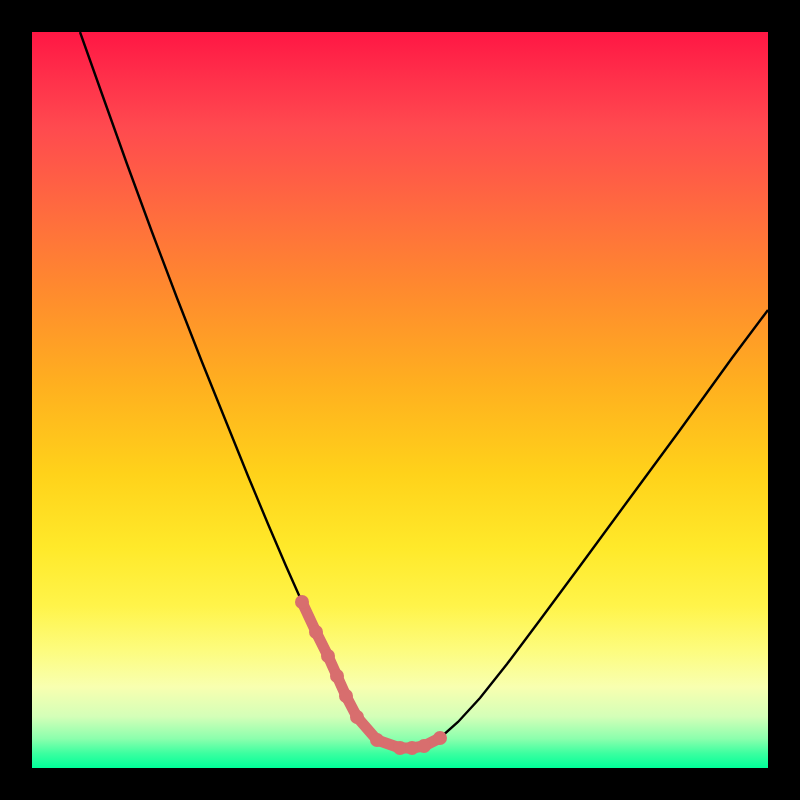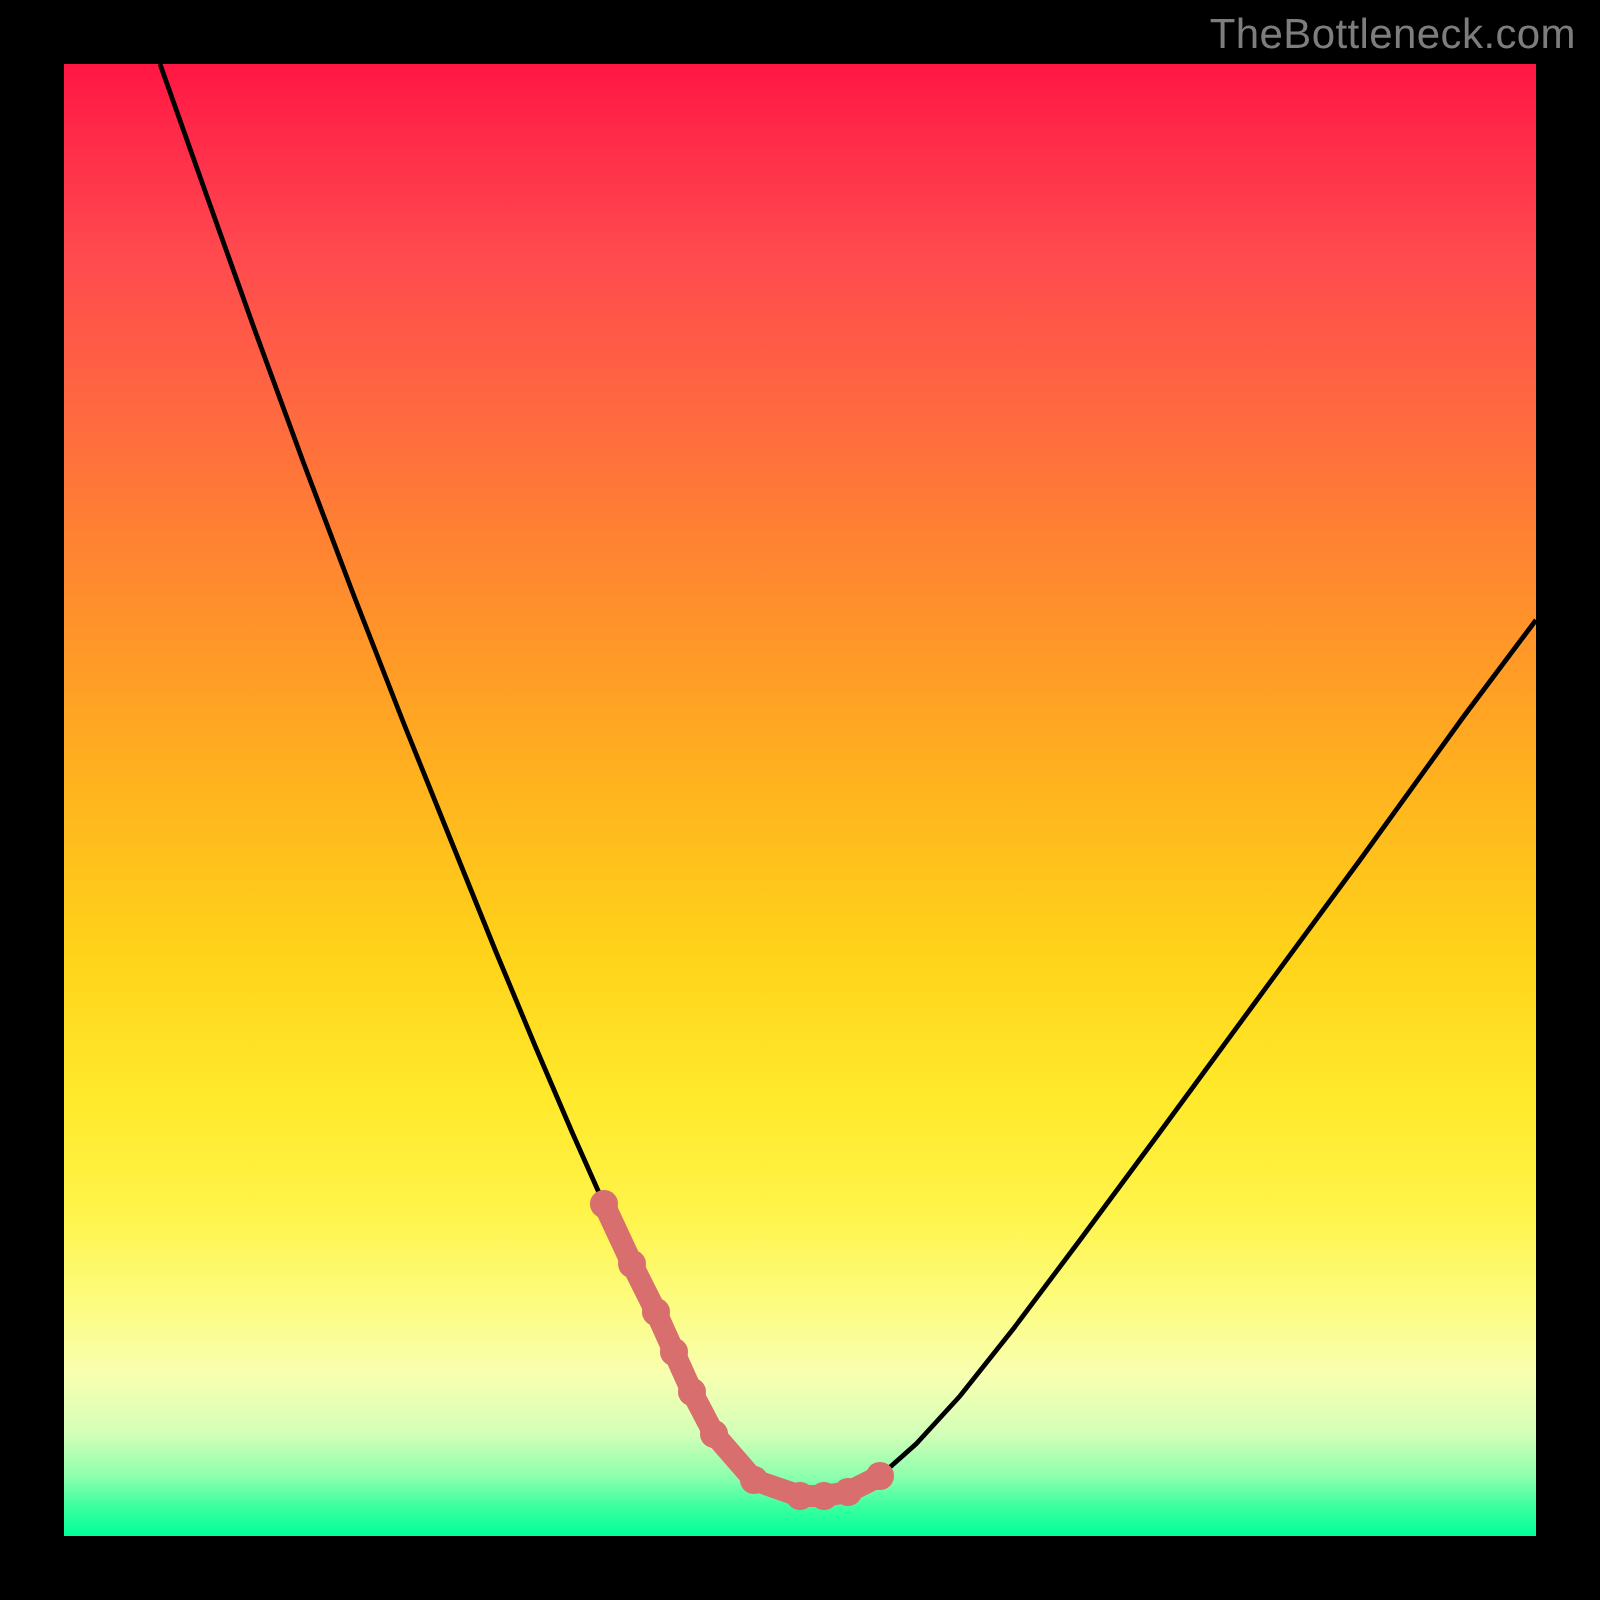--- a/index.html
+++ b/index.html
@@ -83,15 +83,14 @@
           <circle cx="325" cy="685" r="7" fill="#d86e6e"></circle>
           <circle cx="345" cy="708" r="7" fill="#d86e6e"></circle>
           <circle cx="368" cy="716" r="7" fill="#d86e6e"></circle>
           <circle cx="380" cy="716" r="7" fill="#d86e6e"></circle>
           <circle cx="392" cy="714" r="7" fill="#d86e6e"></circle>
           <circle cx="408" cy="706" r="7" fill="#d86e6e"></circle>
         </g>
     </svg>
   </div>
 
-  <div class="watermark">TheBottleneck.com</div>
 
 </div>
 
 </body></html>

